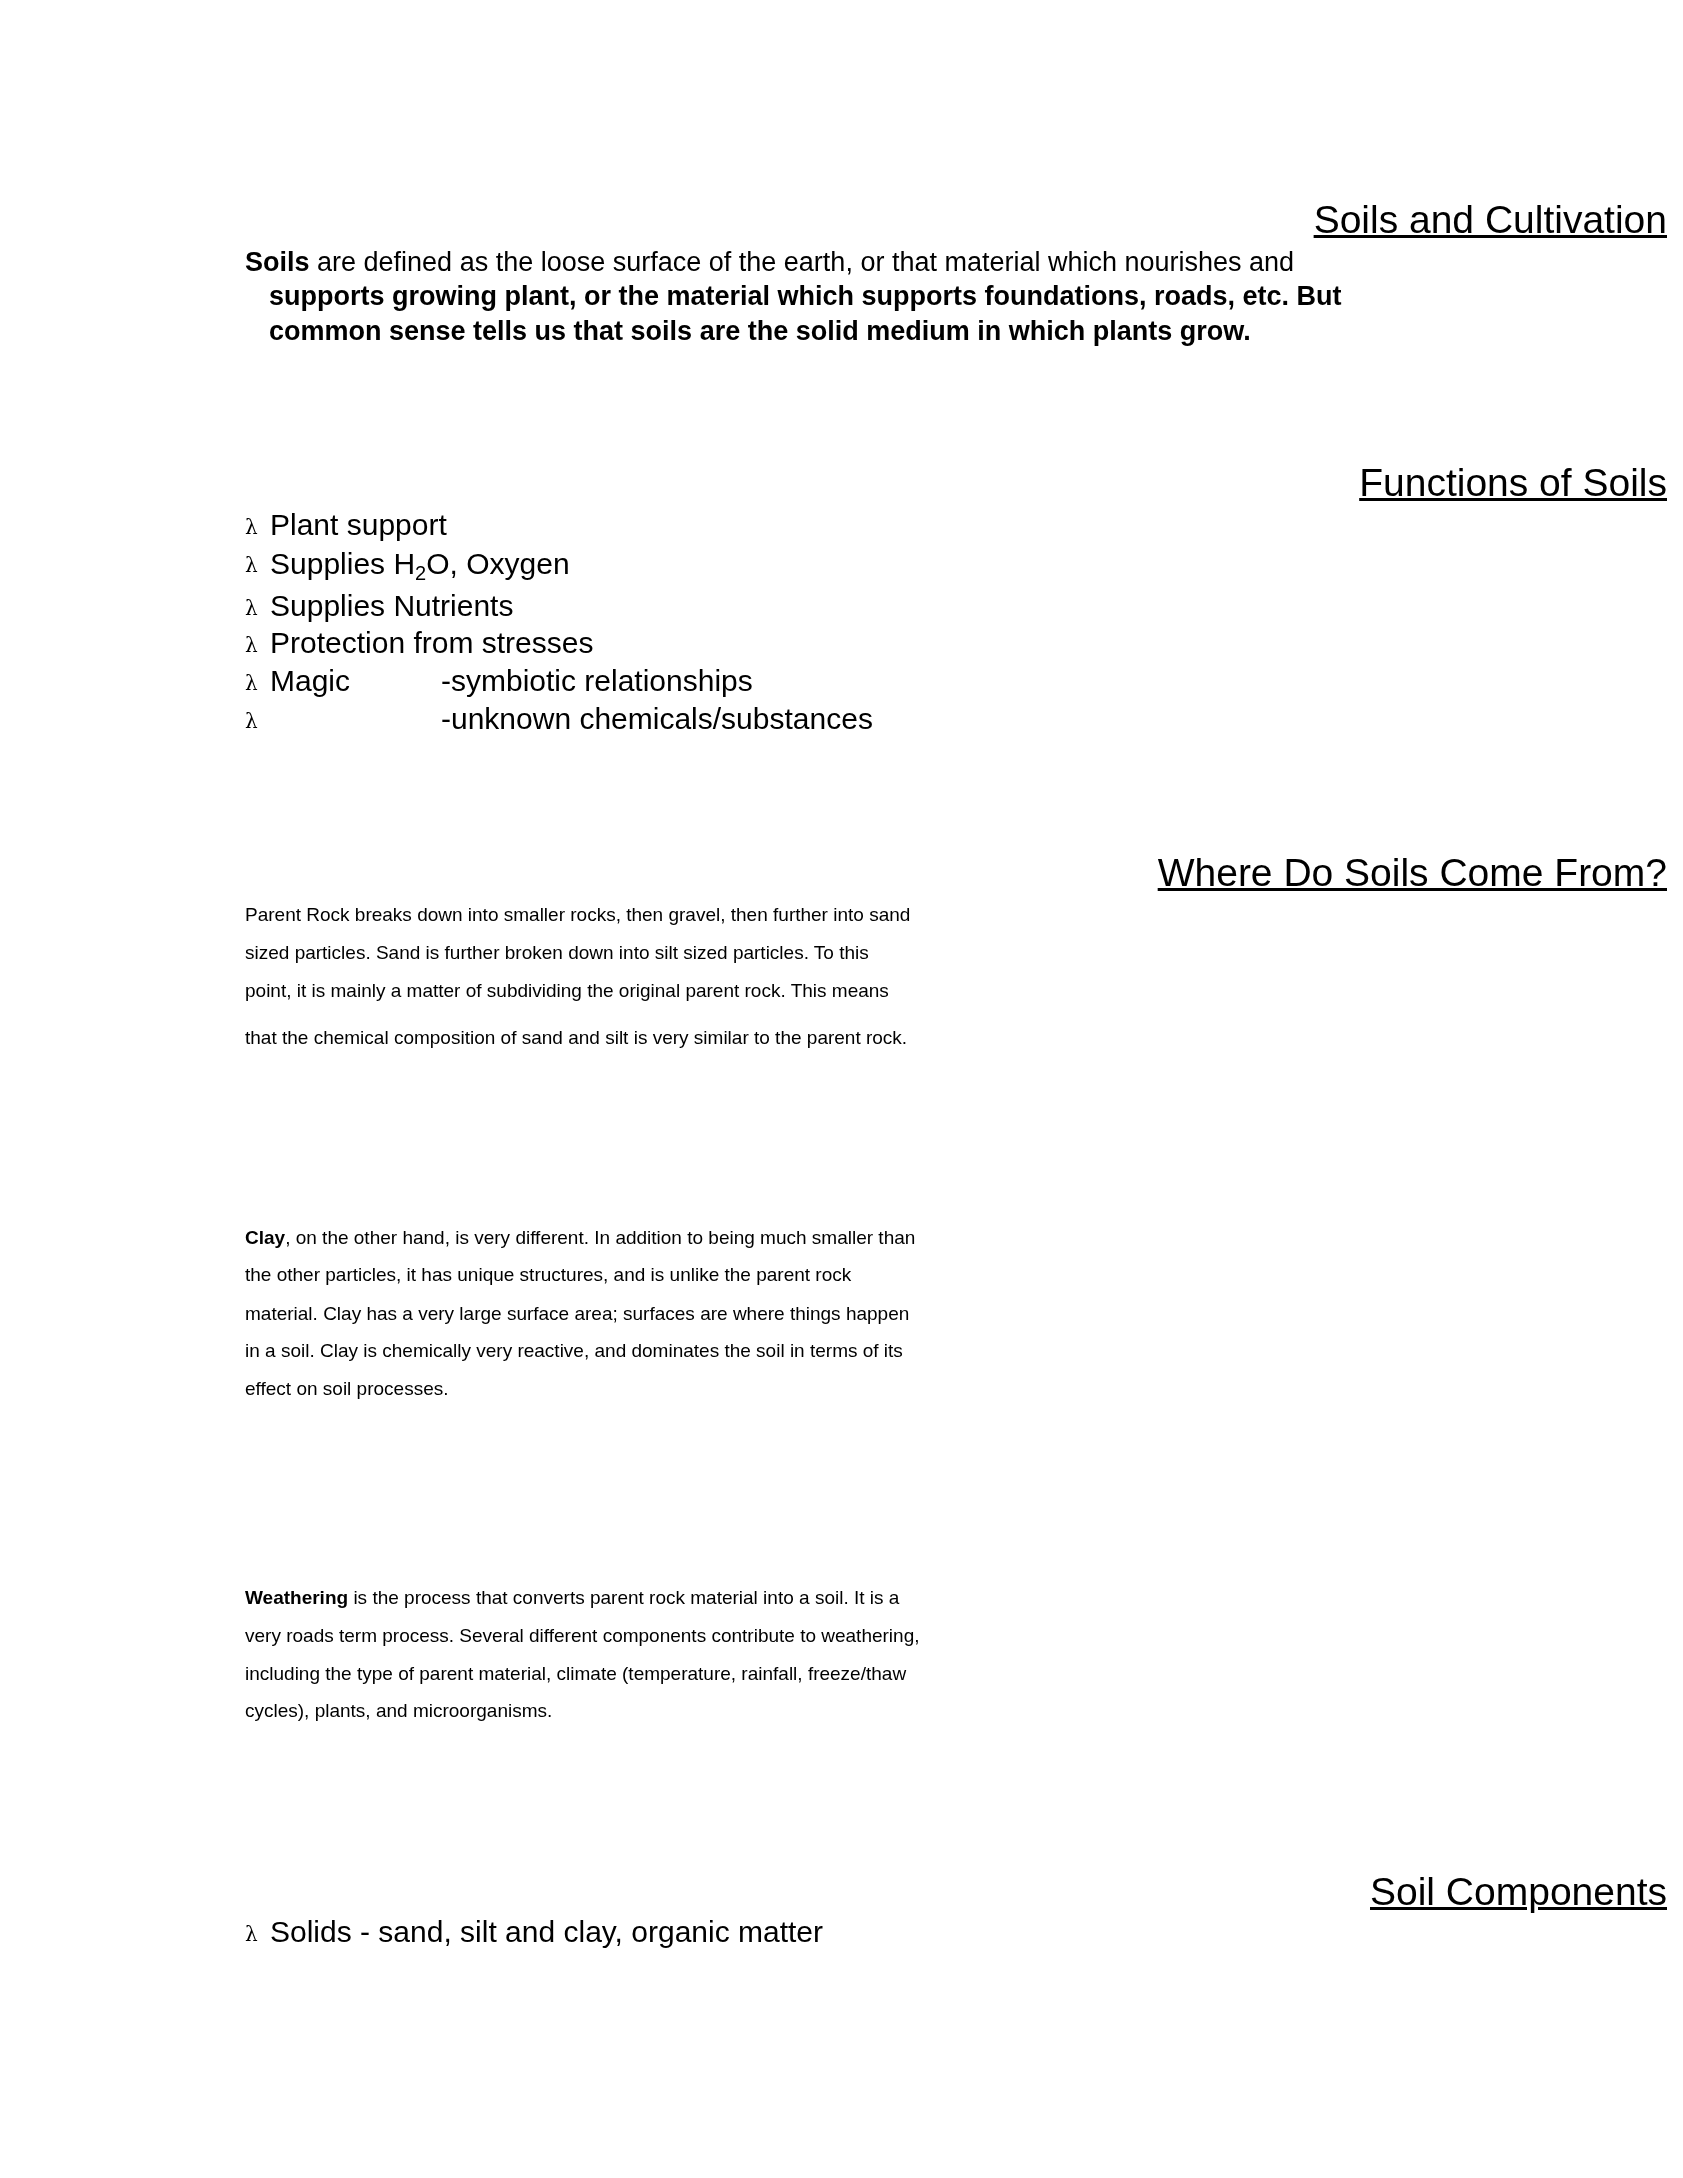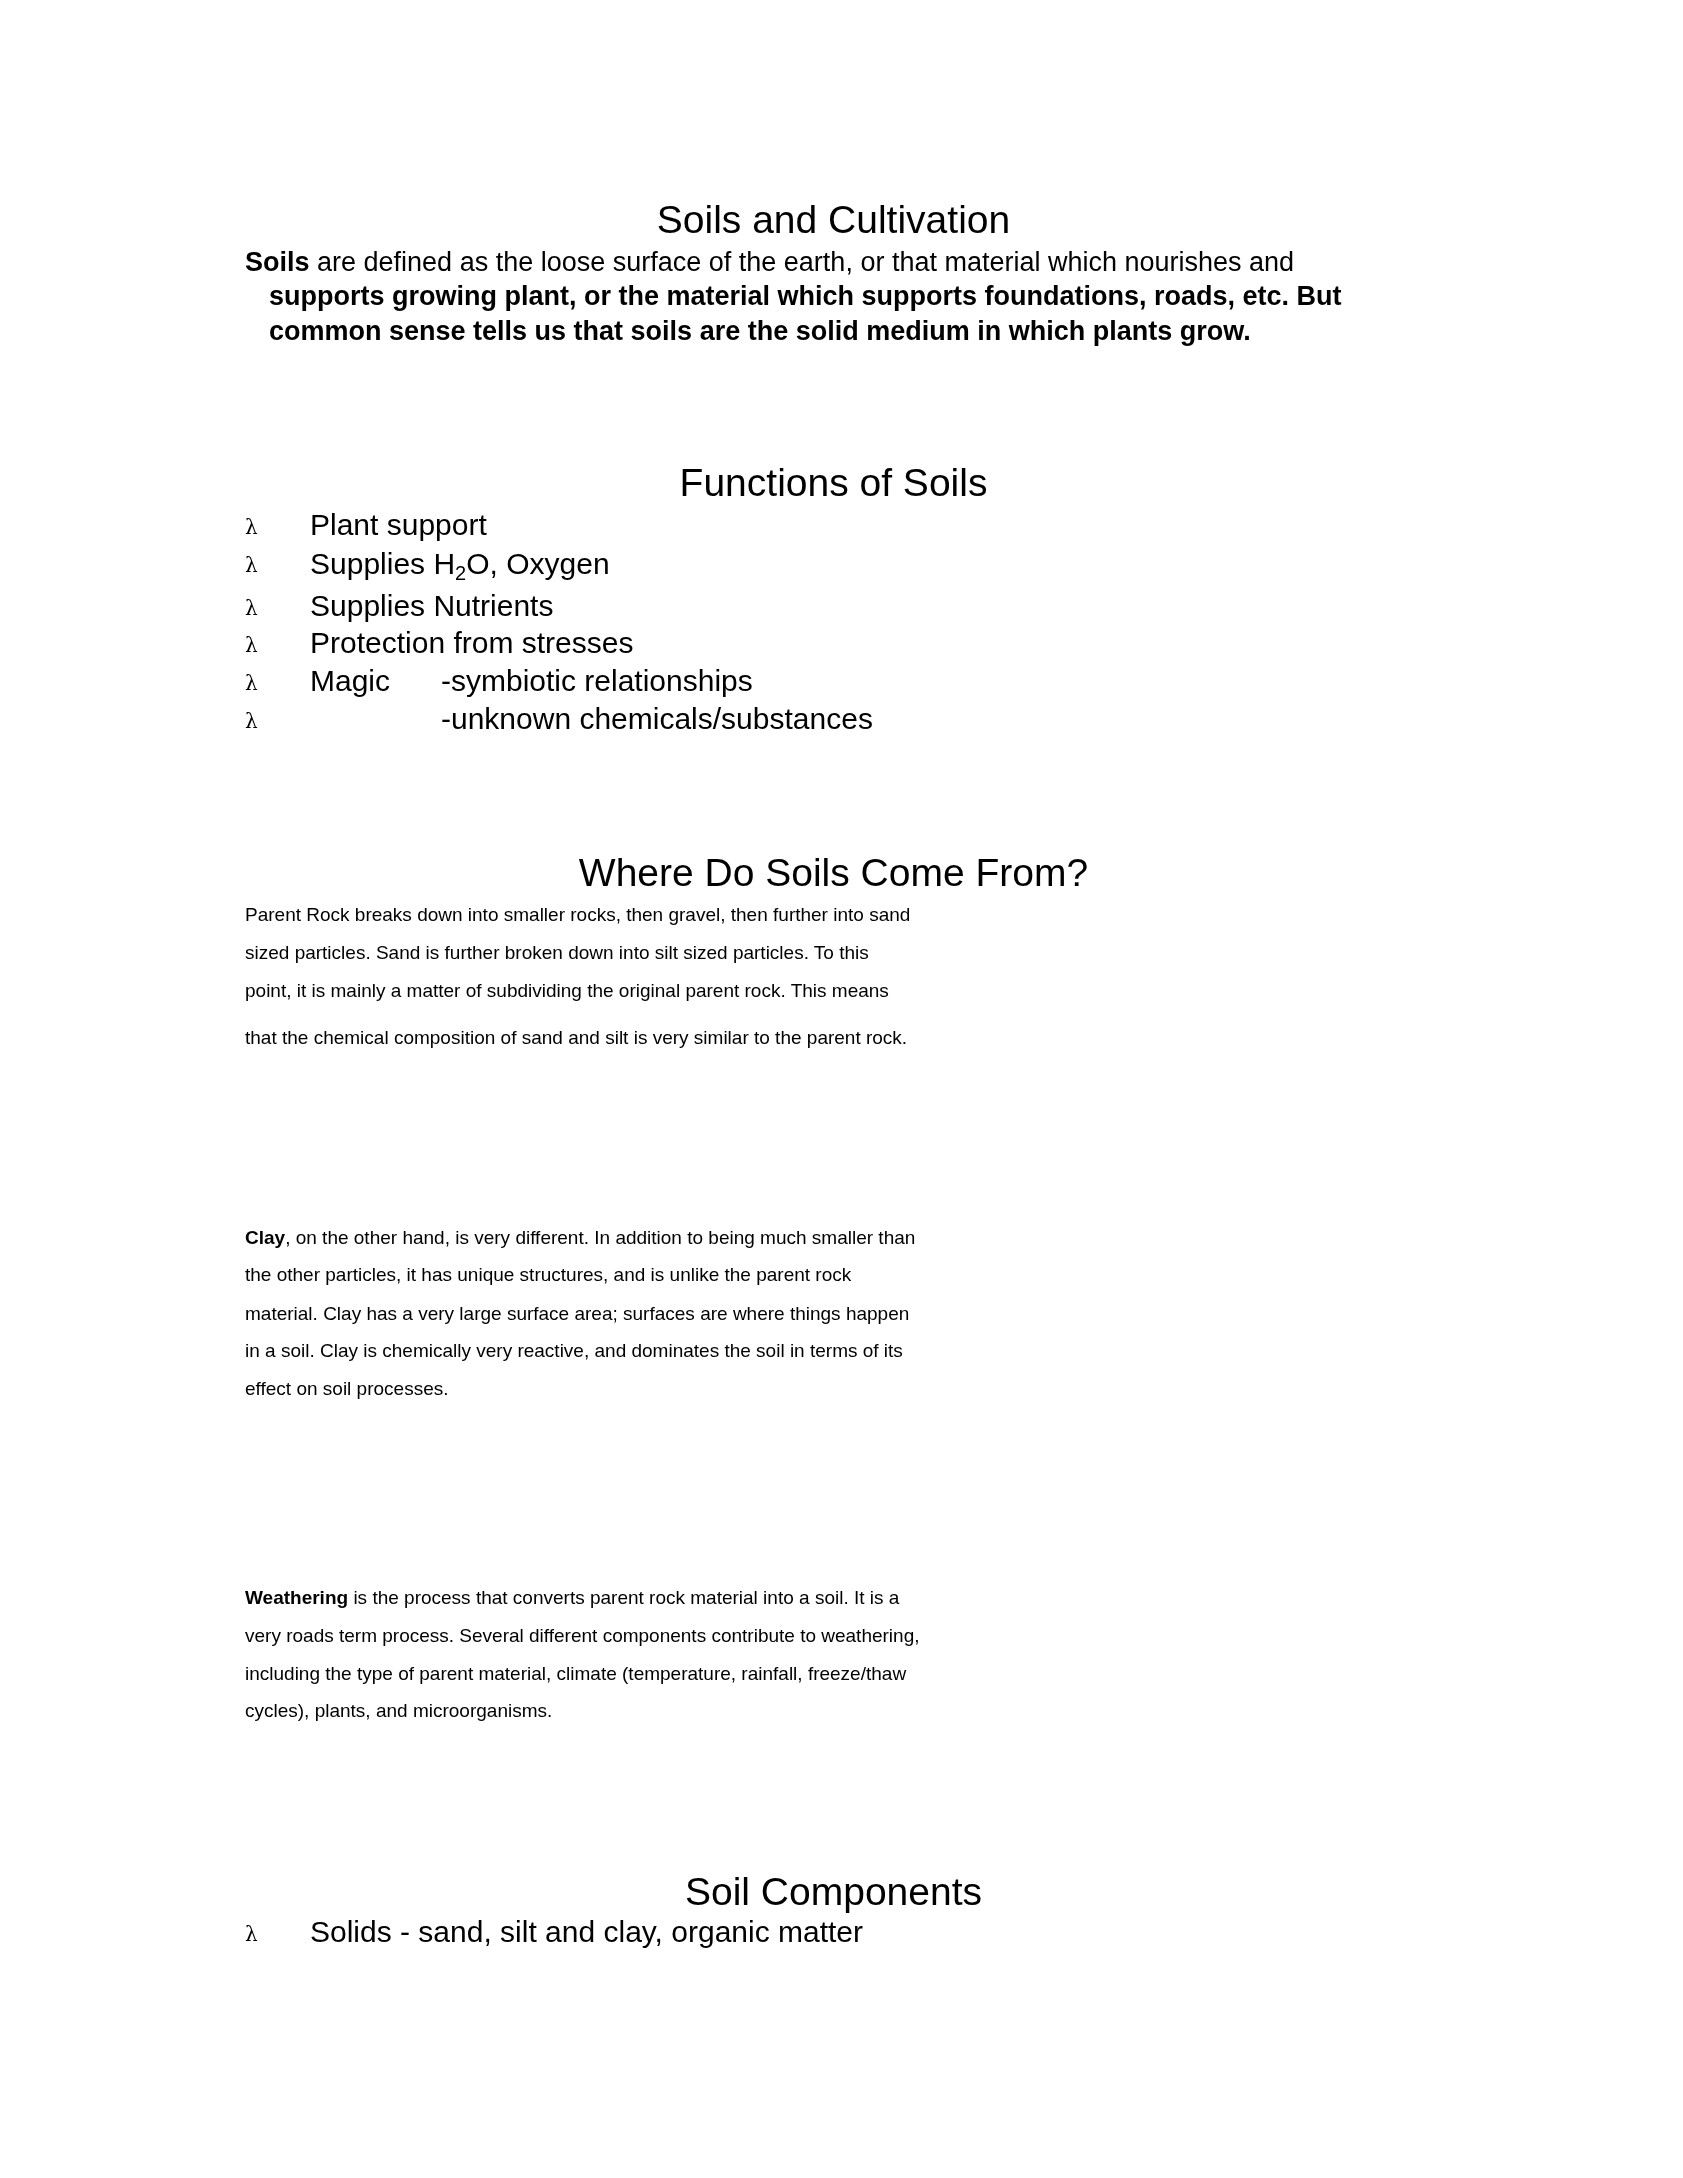--- a/index.html
+++ b/index.html
@@ -1,25 +1,25 @@
 <!DOCTYPE html>
 <html><head>
 <meta charset="utf-8">
 <style>
   html, body { margin: 0; padding: 0; background: #ffffff; }
   body { width: 1683px; height: 2178px; position: relative; overflow: hidden;
          font-family: "Liberation Sans", sans-serif; color: #000; }
-  .title { position: absolute; left: 0; width: 1667px; text-align: center;
-           font-size: 39px; line-height: 44px; }
+  .title { position: absolute; left: 0; width: 1667px; text-align: right;
+           font-size: 39px; line-height: 44px; text-decoration: underline; }
   .line { position: absolute; left: 245px; font-size: 19px; line-height: 36px; white-space: nowrap; }
   .ind { left: 269px; font-weight: bold; }
   .small { font-size: 27px; }
   b { font-weight: bold; }
   .bullet { position: absolute; left: 245px; font-family: "DejaVu Serif", serif; font-size: 20px; }
-  .btxt { position: absolute; left: 270px; font-size: 30px; line-height: 36px; white-space: nowrap; margin-left: 40px; }
+  .btxt { position: absolute; left: 270px; font-size: 30px; line-height: 36px; white-space: nowrap; }
   .dash { position: absolute; left: 441px; font-size: 30px; line-height: 36px; white-space: nowrap; }
   sub { font-size: 20px; vertical-align: -6px; line-height: 0; }
 </style>
 </head>
 <body>
 
 <div class="title" style="top:198px;">Soils and Cultivation</div>
 <div class="line small" style="top:244px;"><b>Soils</b><span> are defined as the loose surface of the earth, or that material which nourishes and</span></div>
 <div class="line small ind" style="top:278px;">supports growing plant, or the material which supports foundations, roads, etc.  But</div>
 <div class="line small ind" style="top:313px;">common sense tells us that soils are the solid medium in which plants grow.</div>

